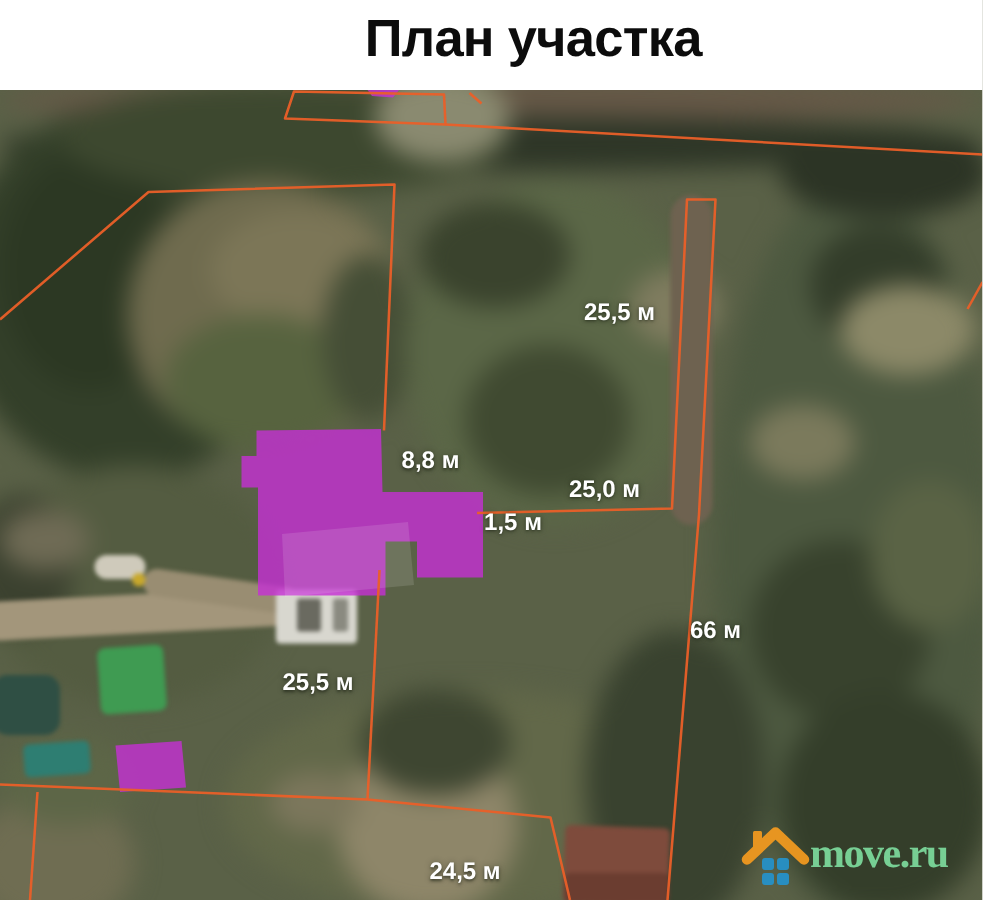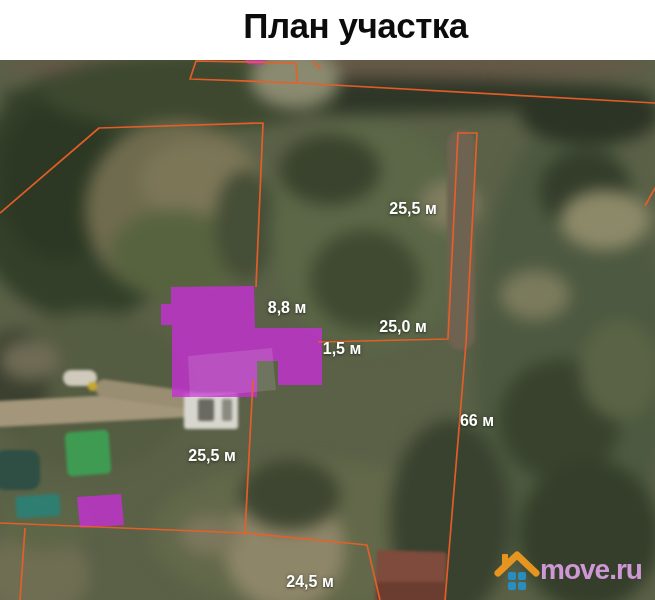--- a/index.html
+++ b/index.html
@@ -119,17 +119,17 @@
           <rect id="wm-chimney" x="8" y="6" width="6" height="12" rx="1" fill="#f59b1f"></rect>
           <path id="wm-roof" d="M4 25 L23 7 L42 25" fill="none" stroke-width="7" stroke-linecap="round" stroke-linejoin="round" stroke="#f59b1f"></path>
           <g id="wm-squares">
             <rect x="14" y="24" width="8" height="8" rx="2" fill="#2593cc"></rect>
             <rect x="24" y="24" width="8" height="8" rx="2" fill="#2593cc"></rect>
             <rect x="14" y="34" width="8" height="8" rx="2" fill="#2593cc"></rect>
             <rect x="24" y="34" width="8" height="8" rx="2" fill="#2593cc"></rect>
           </g>
         </g>
       </svg>
-      <span id="wm-text" style="color: #f0abfc;">move.ru</span>
+      <span id="wm-text" style="color: #86efac; font-family: Liberation Serif, serif;">move.ru</span>
     </div>
 
   </div>
 </div>
 
 </body></html>

